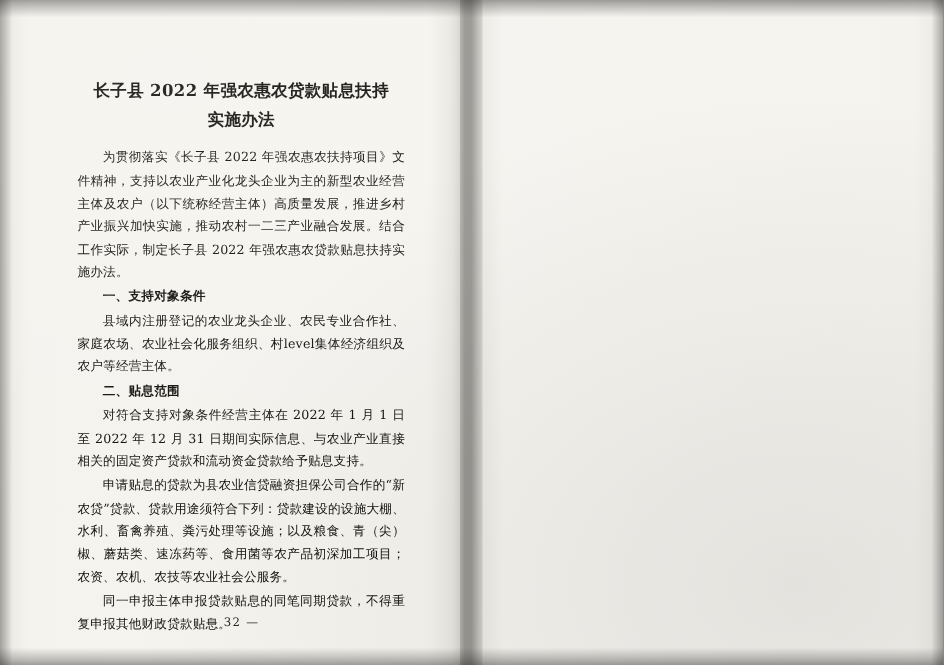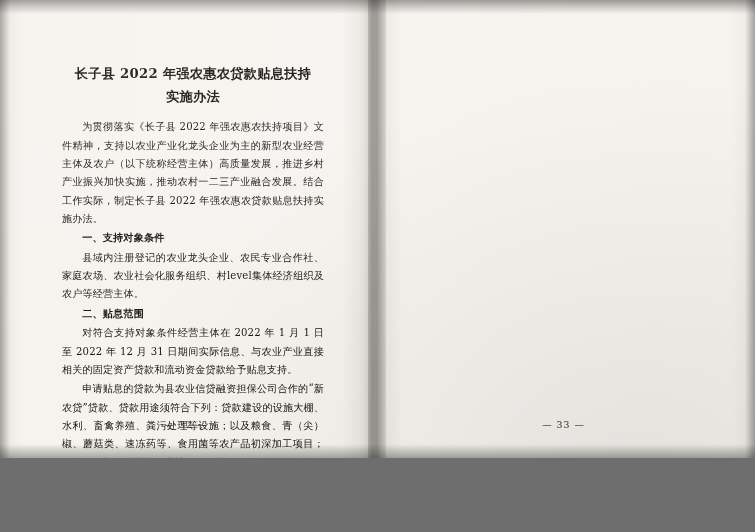--- a/index.html
+++ b/index.html
@@ -3,21 +3,21 @@
 <meta charset="utf-8">
 <style>
   html, body {
     margin: 0;
     padding: 0;
     background: #6e6e6e;
   }
   .page {
     position: relative;
     width: 755px;
-    height: 458px;
+    height: 532px;
     background: #7a7a7a;
     overflow: hidden;
     font-family: "DejaVu Sans", "Liberation Sans", sans-serif;
   }
   .spread {
     position: absolute;
     left: 0; top: 0;
     width: 755px; height: 532px;
     display: flex;
   }
@@ -152,14 +152,13 @@
   </div>
 
   <div class="gutter"></div>
   <div class="edge-top"></div>
   <div class="edge-bottom"></div>
   <div class="edge-left"></div>
   <div class="edge-right"></div>
   <div class="grain"></div>
 
   <div class="folio folio-left">— 32 —</div>
-  <div class="folio folio-right">— 33 —</div>
 </div>
 
 </body></html>

